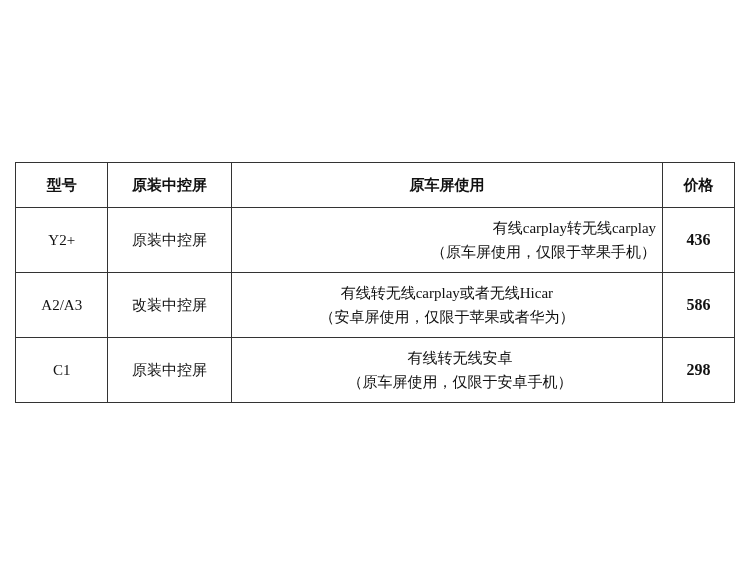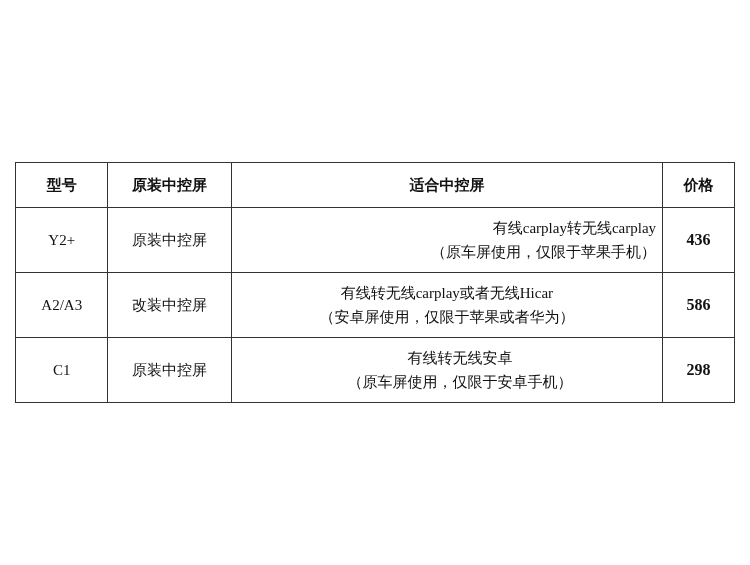--- a/index.html
+++ b/index.html
@@ -72,21 +72,21 @@
   </style>
 </head>
 <body>
 
 <div class="table-container">
   <table>
     <thead>
       <tr>
         <th class="col-model">型号</th>
         <th class="col-screen">原装中控屏</th>
-        <th class="col-features">适合中控屏</th>
+        <th class="col-features">原车屏使用</th>
         <th class="col-price">价格</th>
       </tr>
     </thead>
     <tbody id="table-body">
         <tr>
           <td>Y2+</td>
           <td>原装中控屏</td>
           <td style="white-space: pre-line; text-align: right;">有线carplay转无线carplay
 （原车屏使用，仅限于苹果手机）</td>
           <td class="price-cell">436</td>

